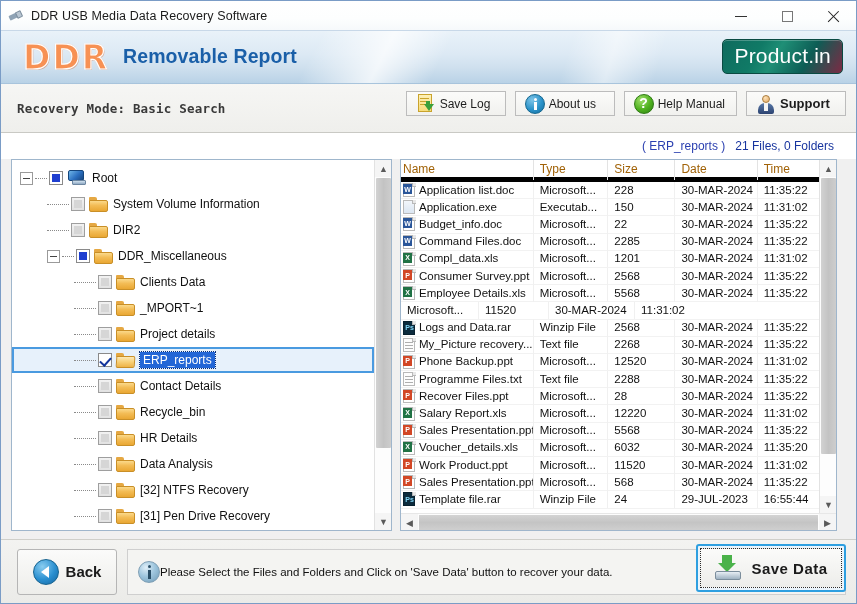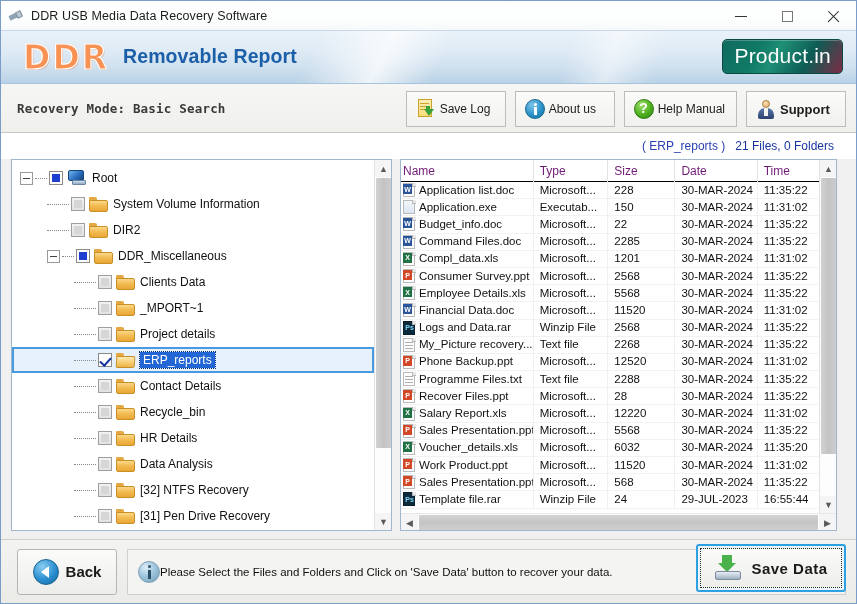--- a/index.html
+++ b/index.html
@@ -103,21 +103,21 @@
     display:flex; align-items:center;
   }
   .recovery-mode {
     margin-left: 16px;
     font-family: "DejaVu Sans Mono", monospace;
     font-size: 12.5px; font-weight: bold; color: #3a3a3a;
     letter-spacing: .2px;
   }
   .tb-buttons { position:absolute; right: 10px; top: 7px; display:flex; gap: 9px; }
   .tbtn {
-    height: 36px; min-width: 100px;
+    height: 25px; min-width: 100px;
     border: 1px solid #bcbcbc;
     background: linear-gradient(to bottom,#fbfbfa 0%,#f1f1ee 100%);
     display:flex; align-items:center; gap: 3px;
     padding: 0 11px 0 8px;
     font-size: 12px; color:#1d1d1d;
   }
   .tbtn .lbl{ white-space: nowrap; }
   .tbtn.support .lbl{ font-weight:bold; font-size:13px; }
 
   .ic { width: 22px; height: 22px; position: relative; flex:none; }
@@ -292,22 +292,22 @@
     position:absolute; top:1px; height:15px; left:18px; right:18px;
     background: linear-gradient(to bottom,#d4d4d4,#c4c4c4 50%,#cfcfcf);
   }
 
   
   .list {
     position:absolute; left:0; top:0; right:17px; bottom:17px; overflow:hidden;
   }
   .lhead {
     display:flex; height: 22px; align-items:center;
-    background:#ffffff; border-bottom:1px solid #000000;
-    font-size: 12px; color:#701a75;
+    background:#ffffff; border-bottom:5px solid #000000;
+    font-size: 12px; color:#a16207;
   }
   .lhead .hc {
     height:22px; line-height:22px; padding-left: 6px;
     border-right: 1px solid #e3e3e3; overflow:hidden; white-space:nowrap;
   }
   .lrow {
     display:flex; height: 17.2px; align-items:center;
     font-size: 11.5px; color:#111; border-bottom:1px solid #f2f2f2;
   }
   .lrow .cc{
@@ -746,28 +746,20 @@
                   <div class="badge">X</div>
                 </div>
                 <span>Employee Details.xls</span>
               </div>
               <div class="cc col-type">Microsoft...</div>
               <div class="cc col-size">5568</div>
               <div class="cc col-date">30-MAR-2024</div>
               <div class="cc col-time">11:35:22</div>
             </div>
             <div class="lrow">
-              <div class="cc col-name">
-                <div class="fico doc">
-                  <div class="sheet"></div>
-                  <div class="corner"></div>
-                  <div class="badge">W</div>
-                </div>
-                <span>Financial Data.doc</span>
-              </div>
               <div class="cc col-type">Microsoft...</div>
               <div class="cc col-size">11520</div>
               <div class="cc col-date">30-MAR-2024</div>
               <div class="cc col-time">11:31:02</div>
             </div>
             <div class="lrow">
               <div class="cc col-name">
                 <div class="fico rar">
                   <div class="sheet"></div>
                   <div class="corner"></div>

